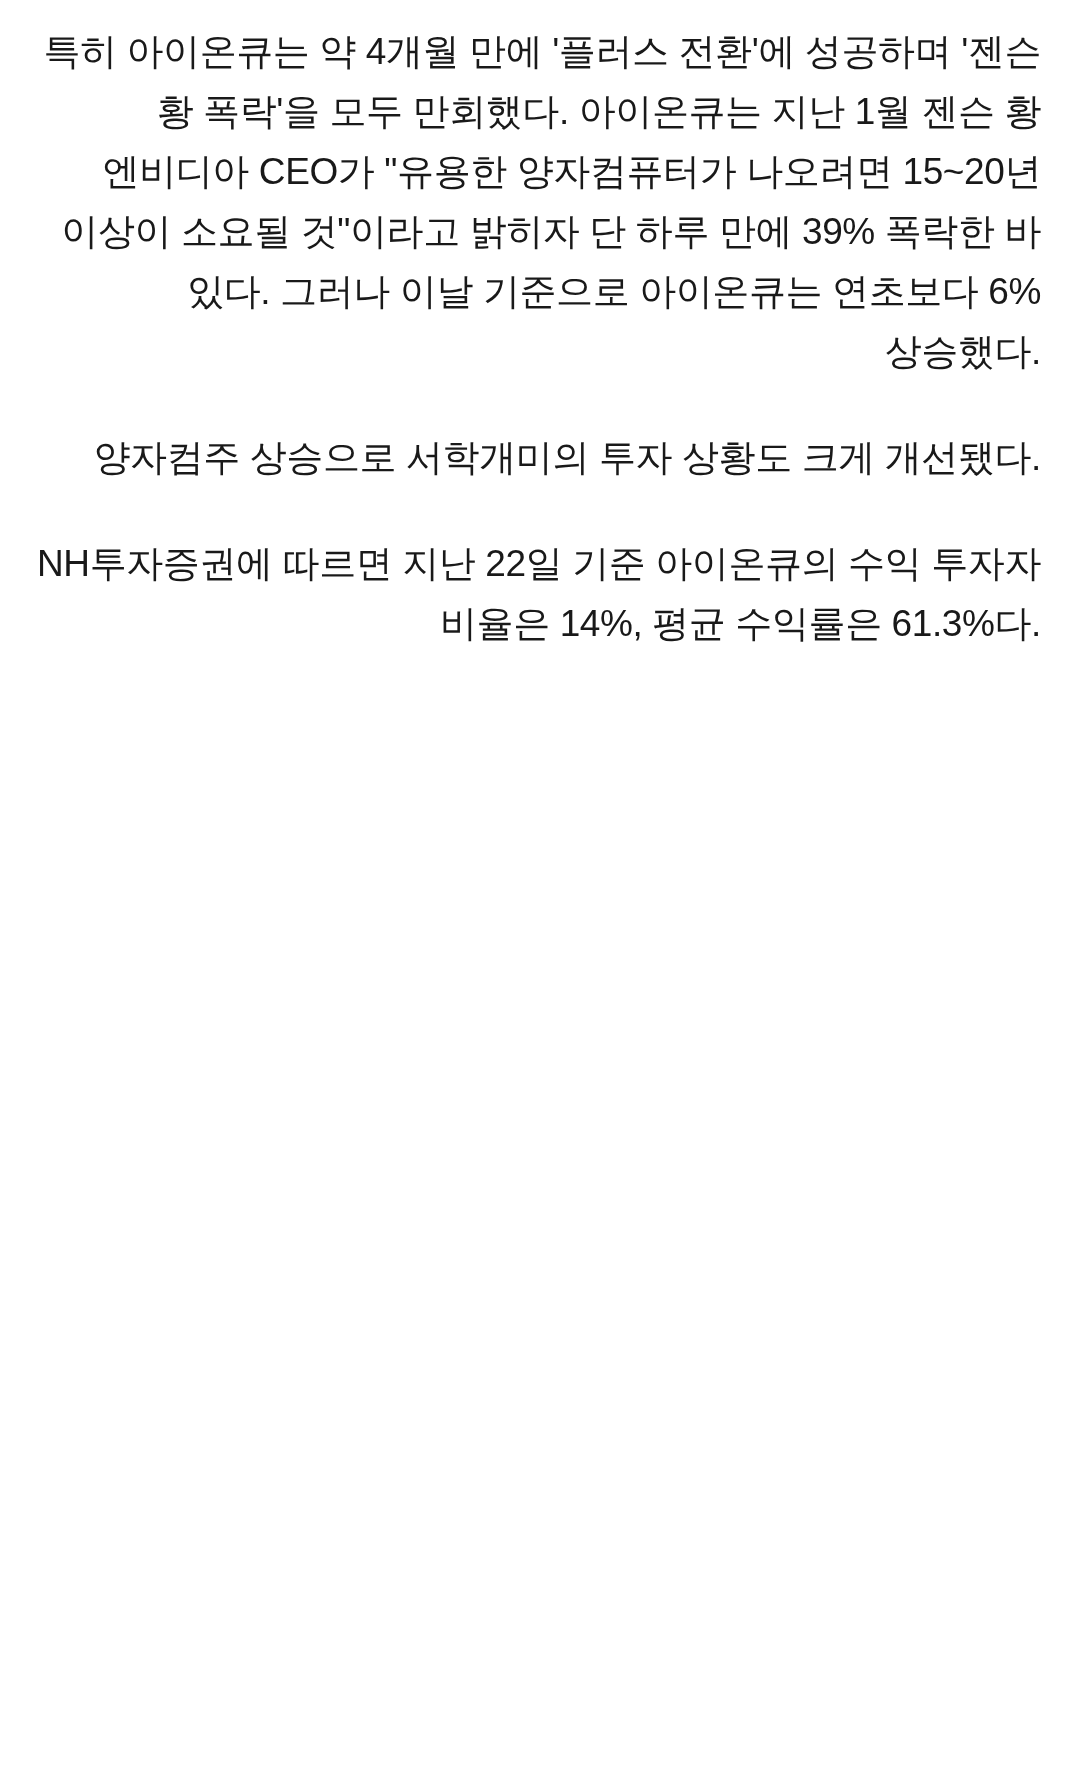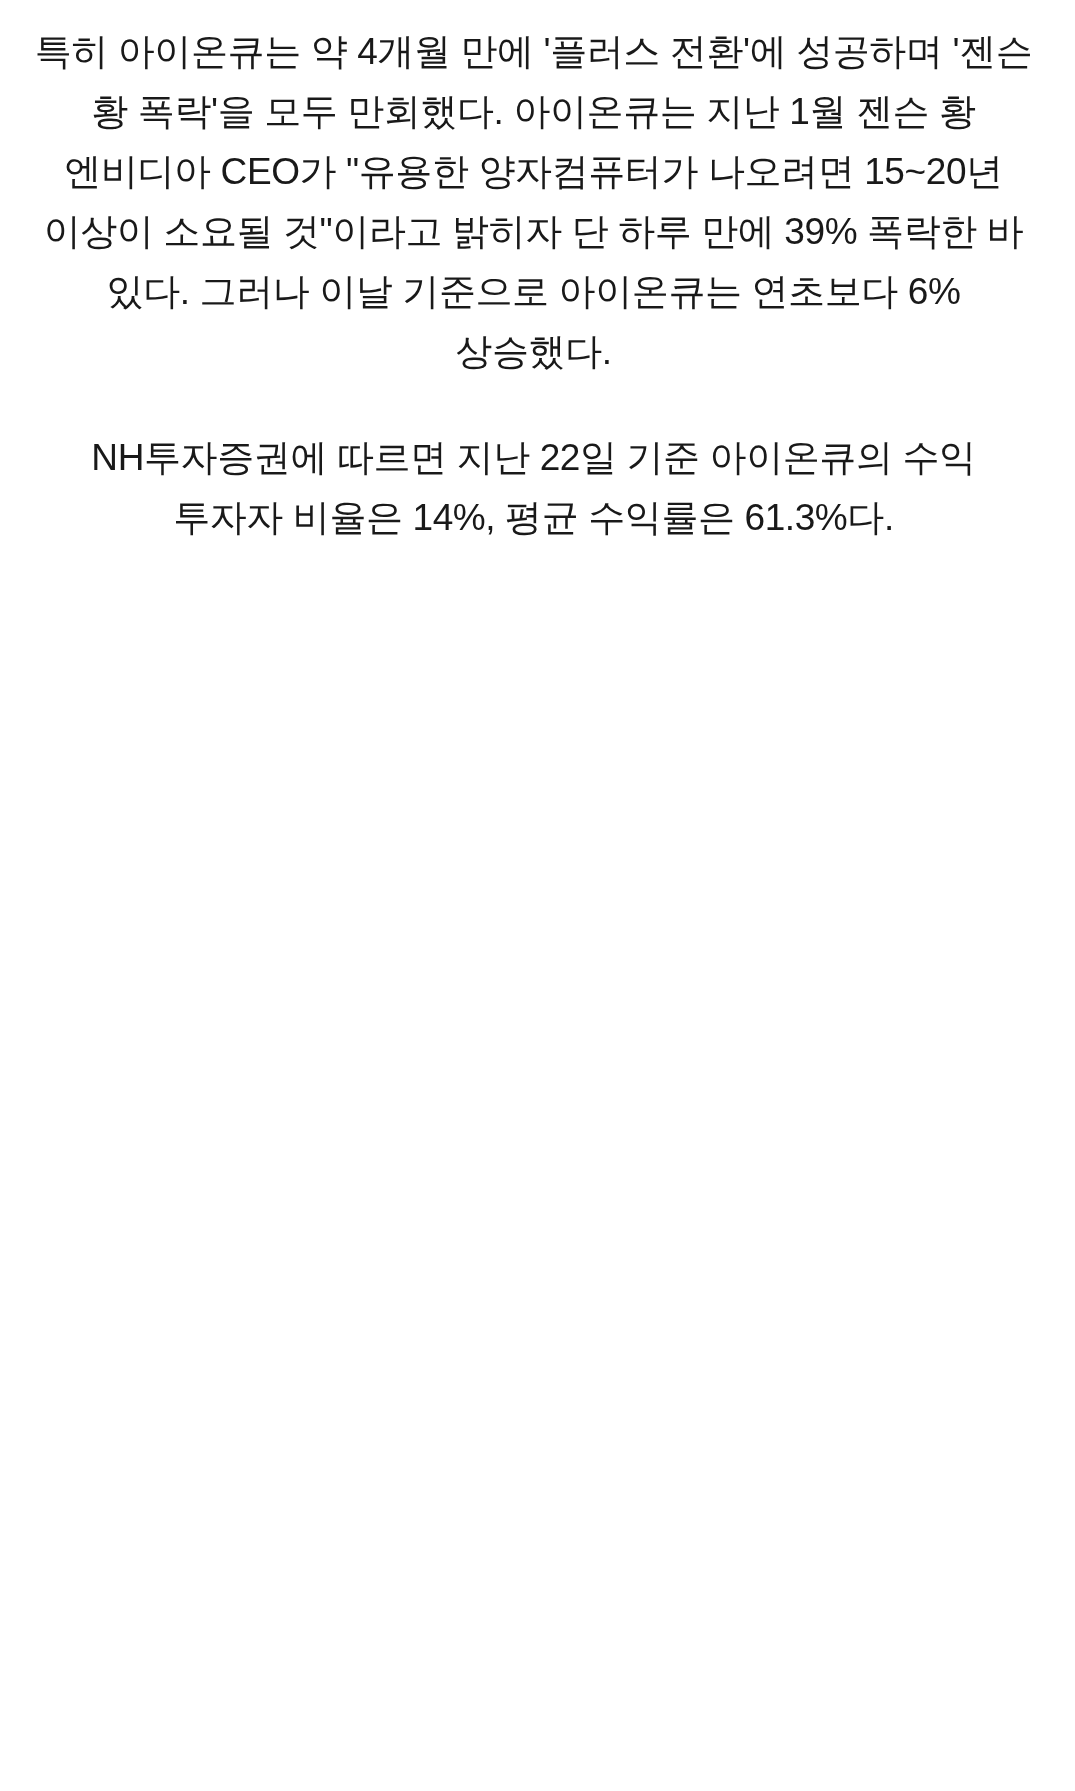--- a/index.html
+++ b/index.html
@@ -16,28 +16,29 @@
   }
   .article-body {
     padding: 22px 34px 40px 34px;
     box-sizing: border-box;
   }
   .para {
     font-size: 37px;
     line-height: 1.62;
     letter-spacing: -0.4px;
     color: #191919;
-    margin: 0 8px 46px 0;
+    margin: 0 0 46px 0;
     word-break: keep-all;
-    text-align: center;
+    text-align: right;
     white-space: pre-wrap;
   }
   .para:last-child {
     margin-bottom: 0;
   }
 </style>
 </head>
 <body>
 
 <main class="article-body">
   <p class="para">특히 아이온큐는 약 4개월 만에 '플러스 전환'에 성공하며 '젠슨 황 폭락'을 모두 만회했다. 아이온큐는 지난 1월 젠슨 황 엔비디아 CEO가 "유용한 양자컴퓨터가 나오려면 15~20년 이상이 소요될 것"이라고 밝히자 단 하루 만에 39% 폭락한 바 있다. 그러나 이날 기준으로 아이온큐는 연초보다 6% 상승했다.</p>
+  <p class="para">양자컴주 상승으로 서학개미의 투자 상황도 크게 개선됐다.</p>
   <p class="para">NH투자증권에 따르면 지난 22일 기준 아이온큐의 수익 투자자 비율은 14%, 평균 수익률은 61.3%다.</p>
 </main>
 
 </body></html>

